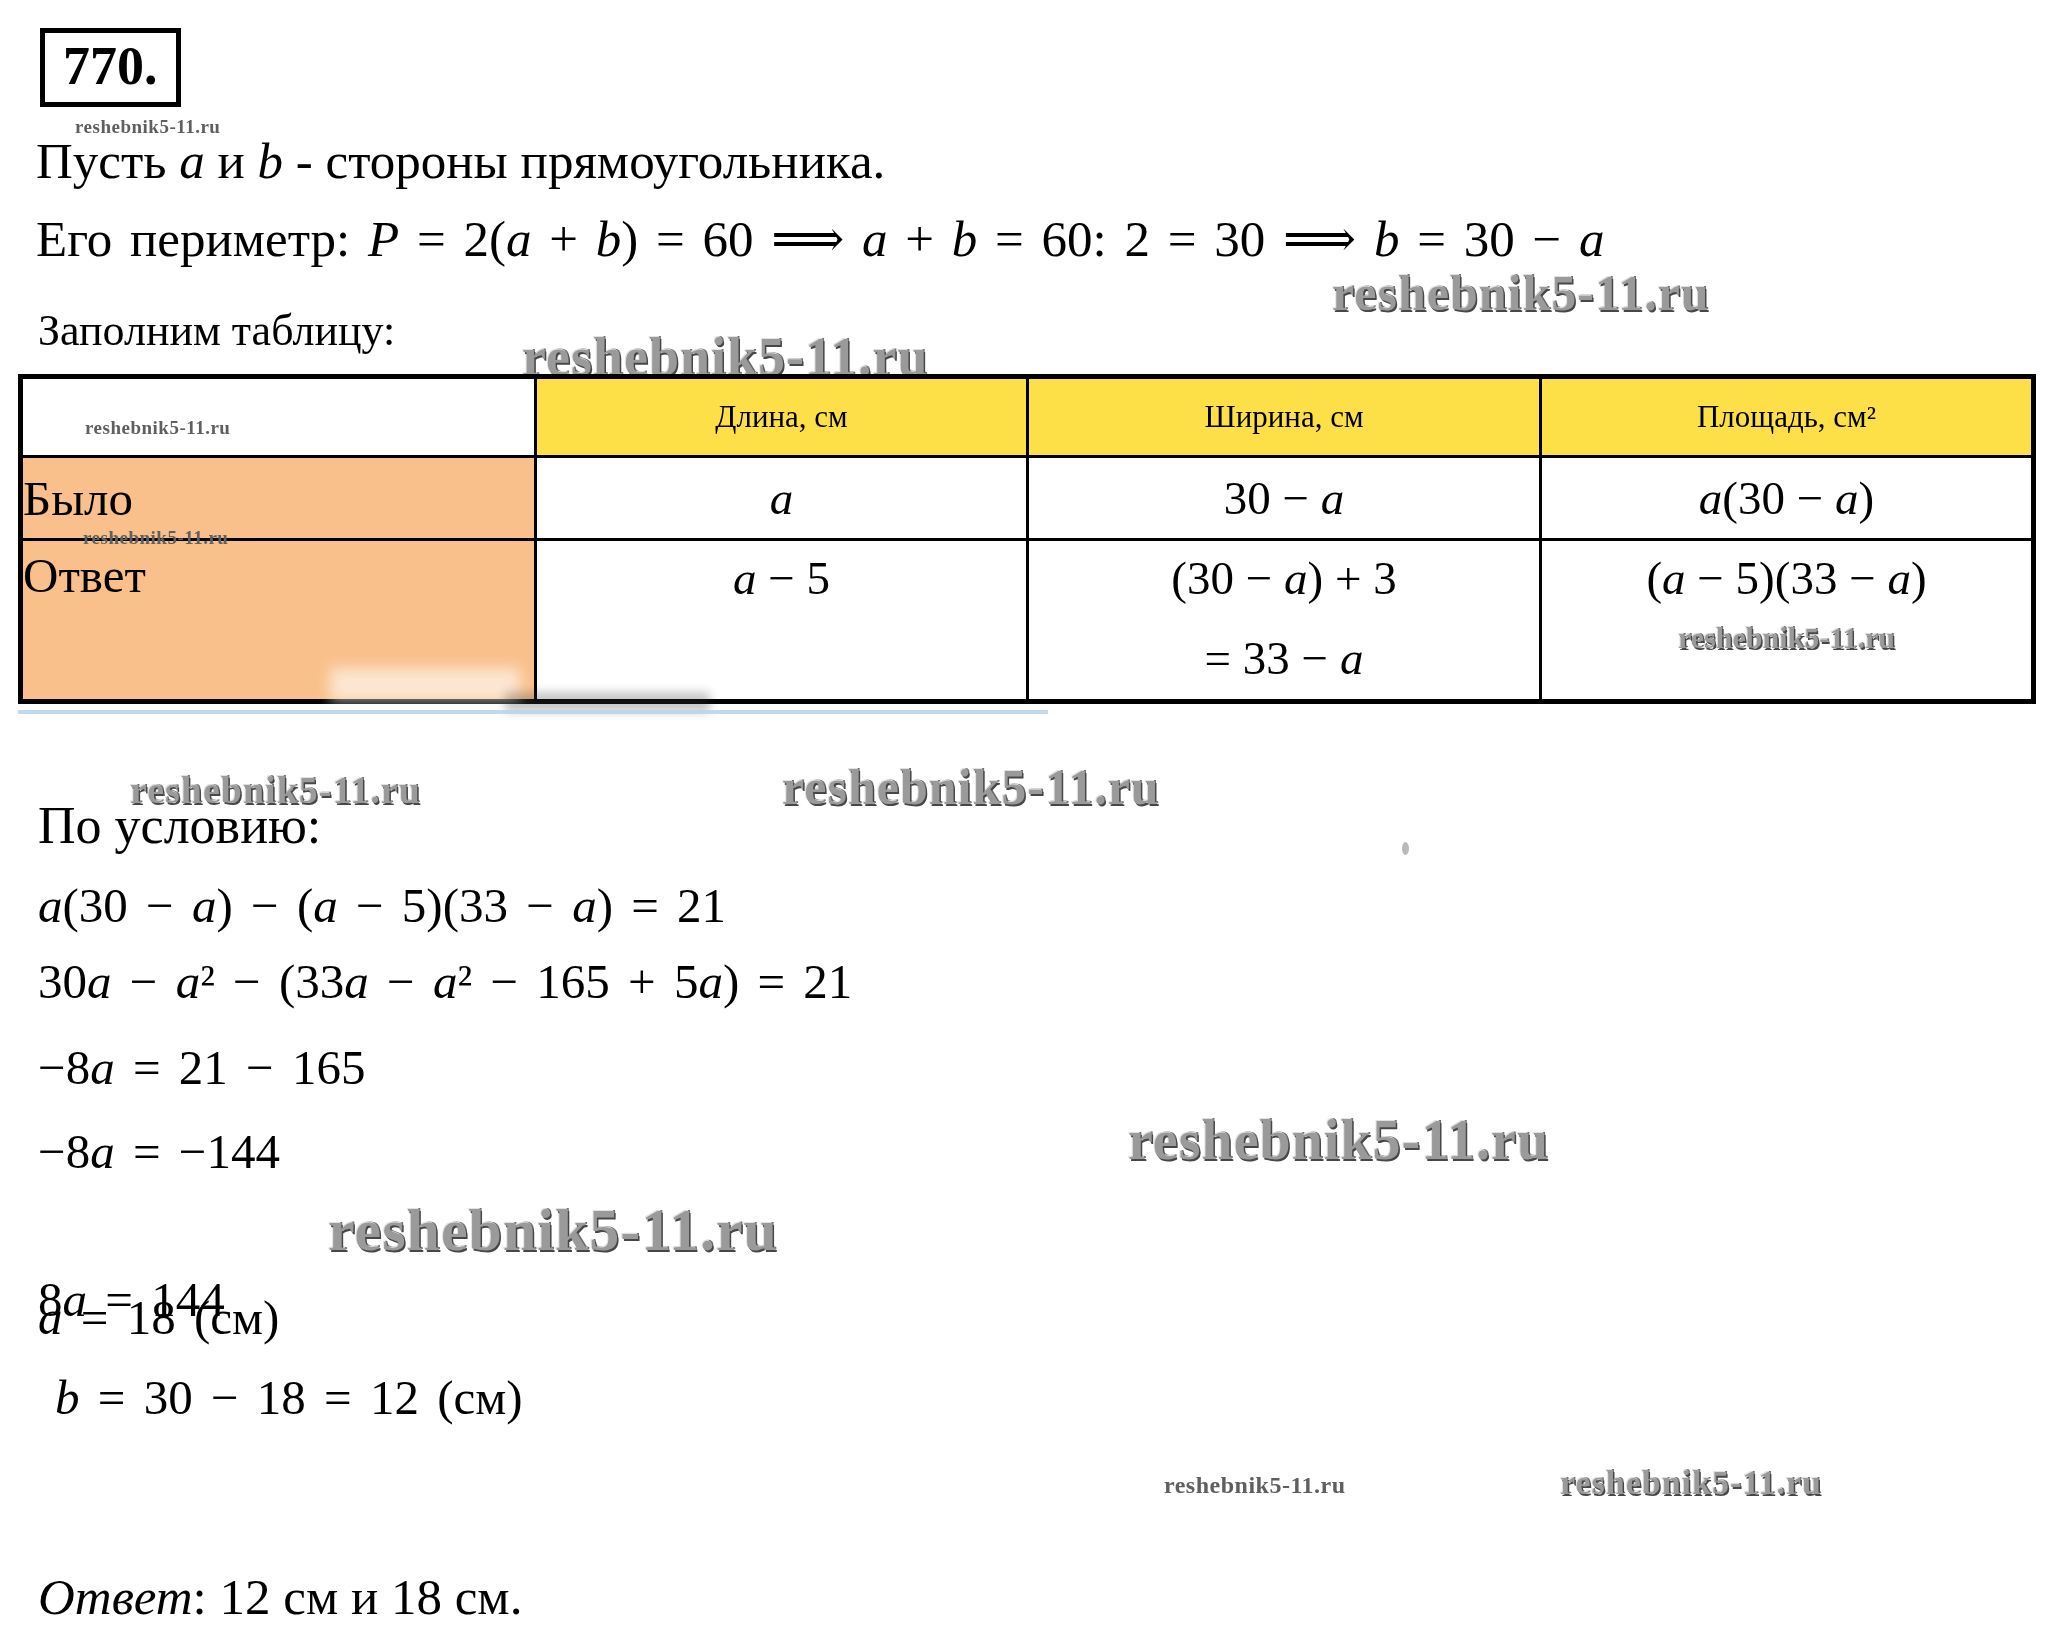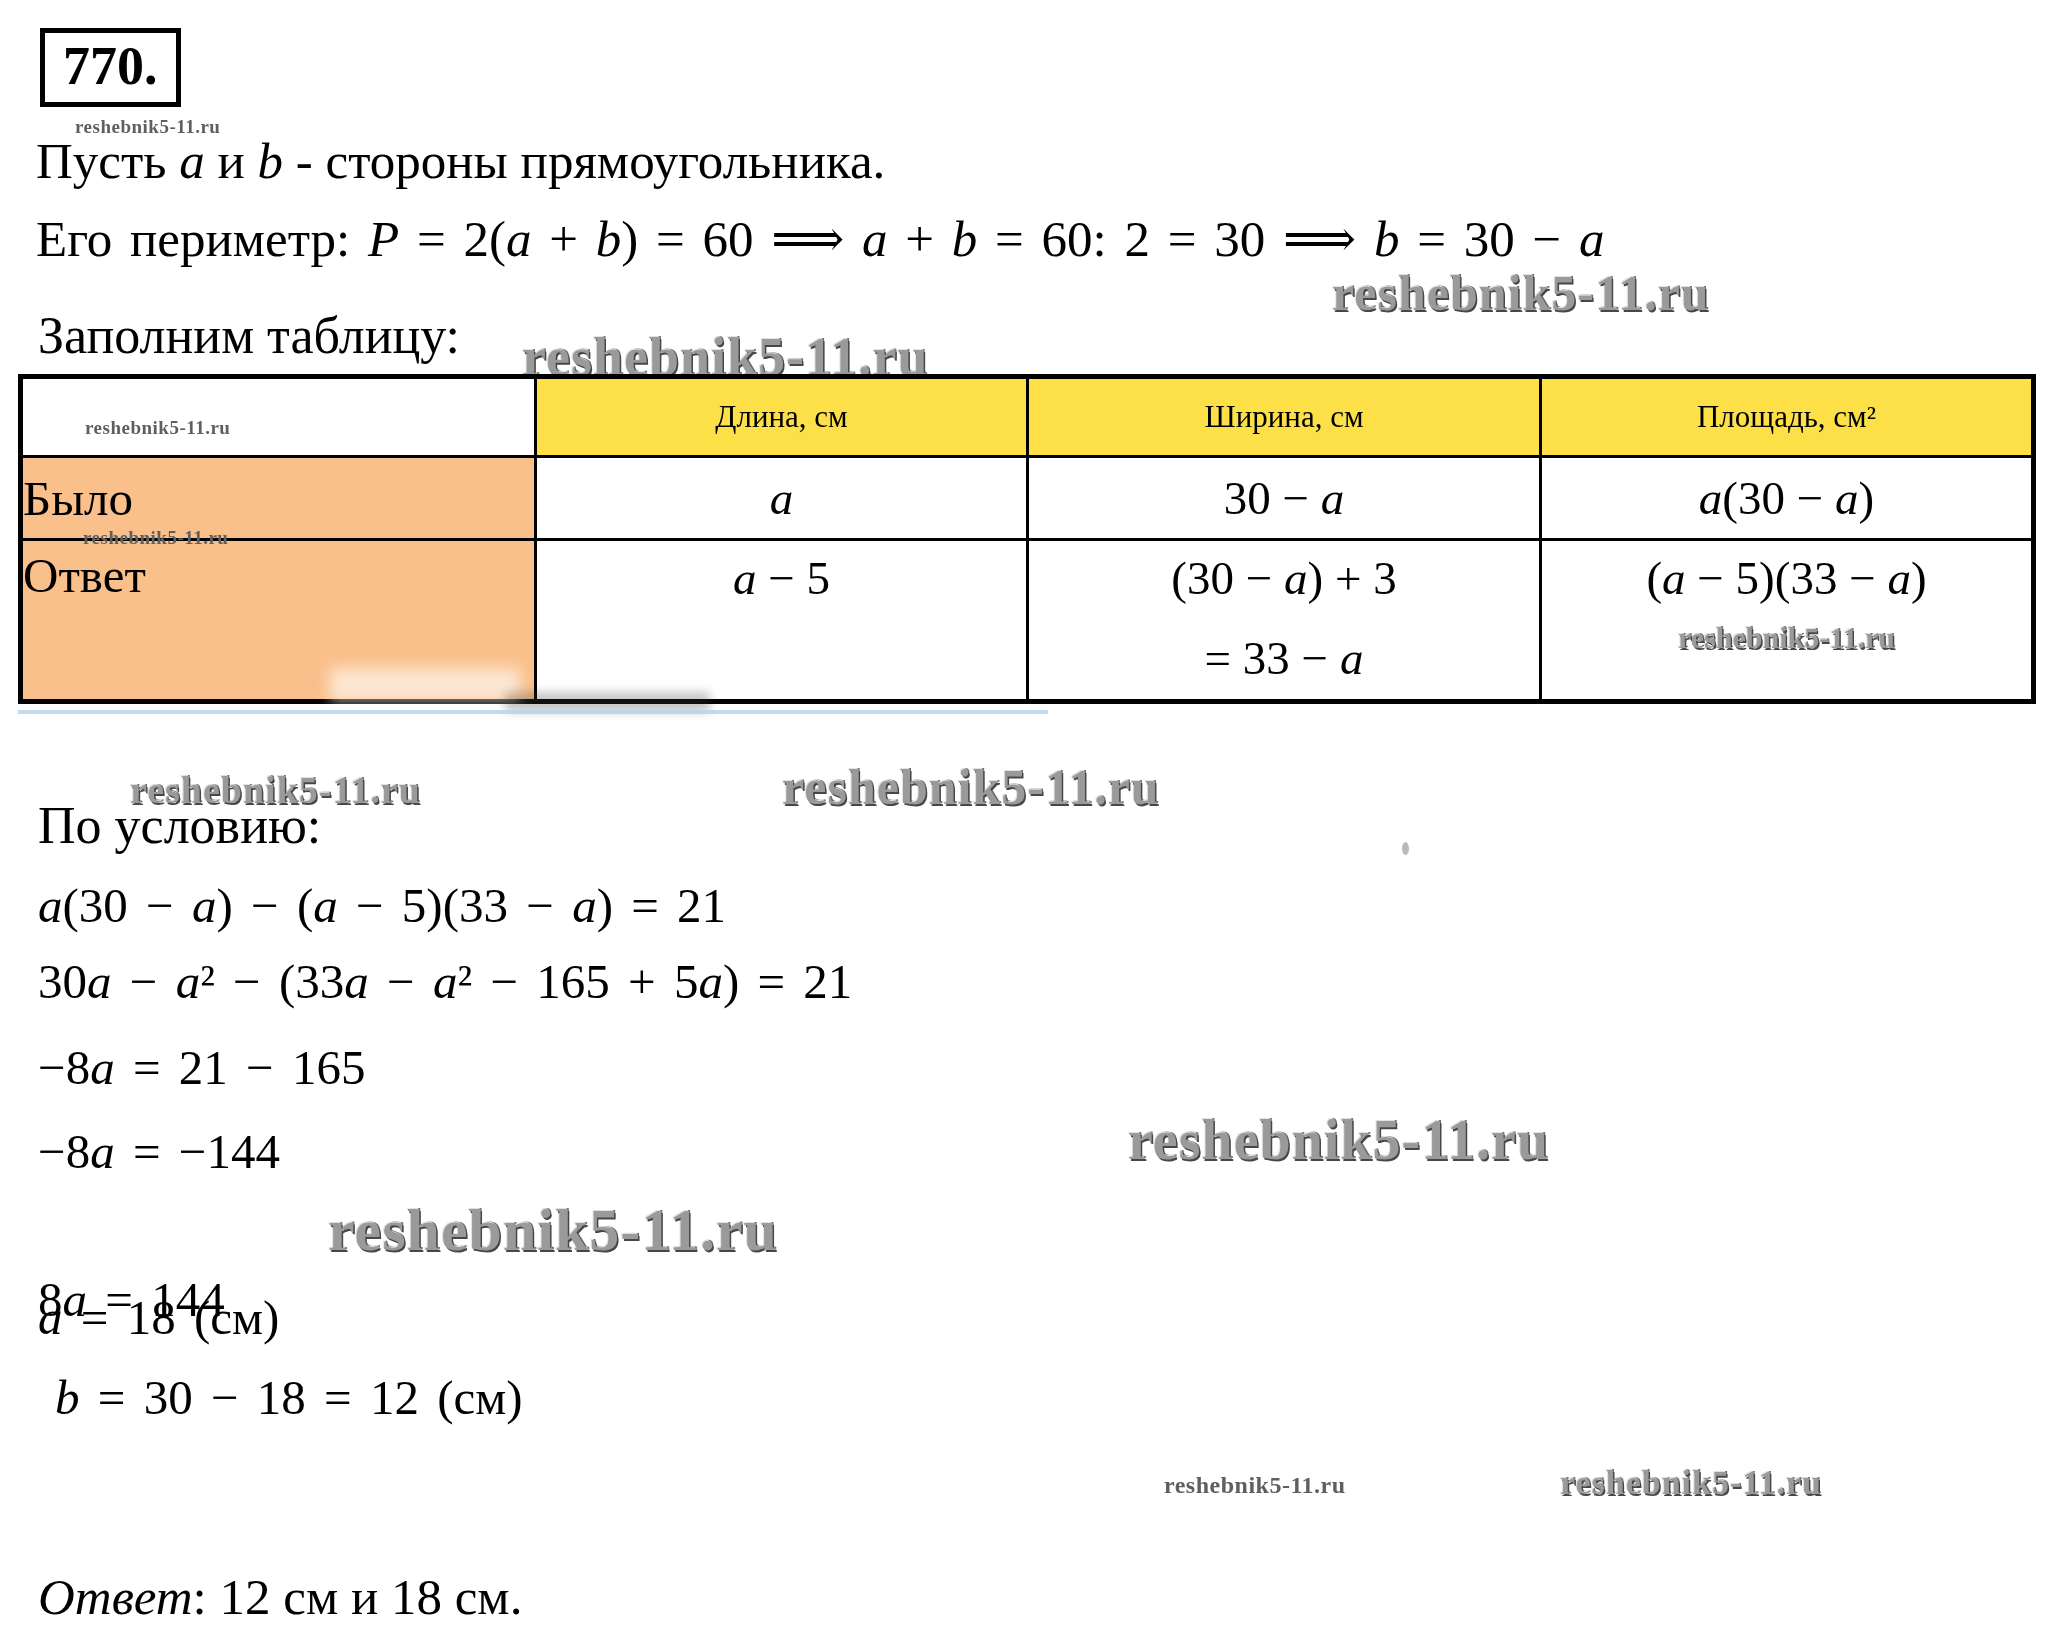--- a/index.html
+++ b/index.html
@@ -77,21 +77,21 @@
   </div>
 
   <div class="abs wm-plain" style="left:75px; top:116px; font-size:19px;">reshebnik5-11.ru</div>
 
   <div class="abs textline" style="left:36px; top:132px;text-align:center;">Пусть <i>a</i> и <i>b</i> - стороны прямоугольника.</div>
 
   <div class="abs textline" style="left:36px; top:210px; word-spacing:5px;">Его периметр: <i>P</i> = 2(<i>a</i> + <i>b</i>) = 60 ⟹ <i>a</i> + <i>b</i> = 60: 2 = 30 ⟹ <i>b</i> = 30 − <i>a</i></div>
 
   <div class="abs wm" style="left:1332px; top:264px; font-size:50px;">reshebnik5-11.ru</div>
 
-  <div class="abs textline" style="left:38px; top:306px; font-size:52px;">Заполним таблицу:</div>
+  <div class="abs textline" style="left:38px; top:306px; font-size:44px;">Заполним таблицу:</div>
 
   <div class="abs wm" style="left:522px; top:326px; font-size:54px;">reshebnik5-11.ru</div>
 
   <table class="soltable">
     <colgroup>
       <col style="width:515px">
         <col style="width:492px">
         <col style="width:513px">
         <col style="width:493px">
     </colgroup>

